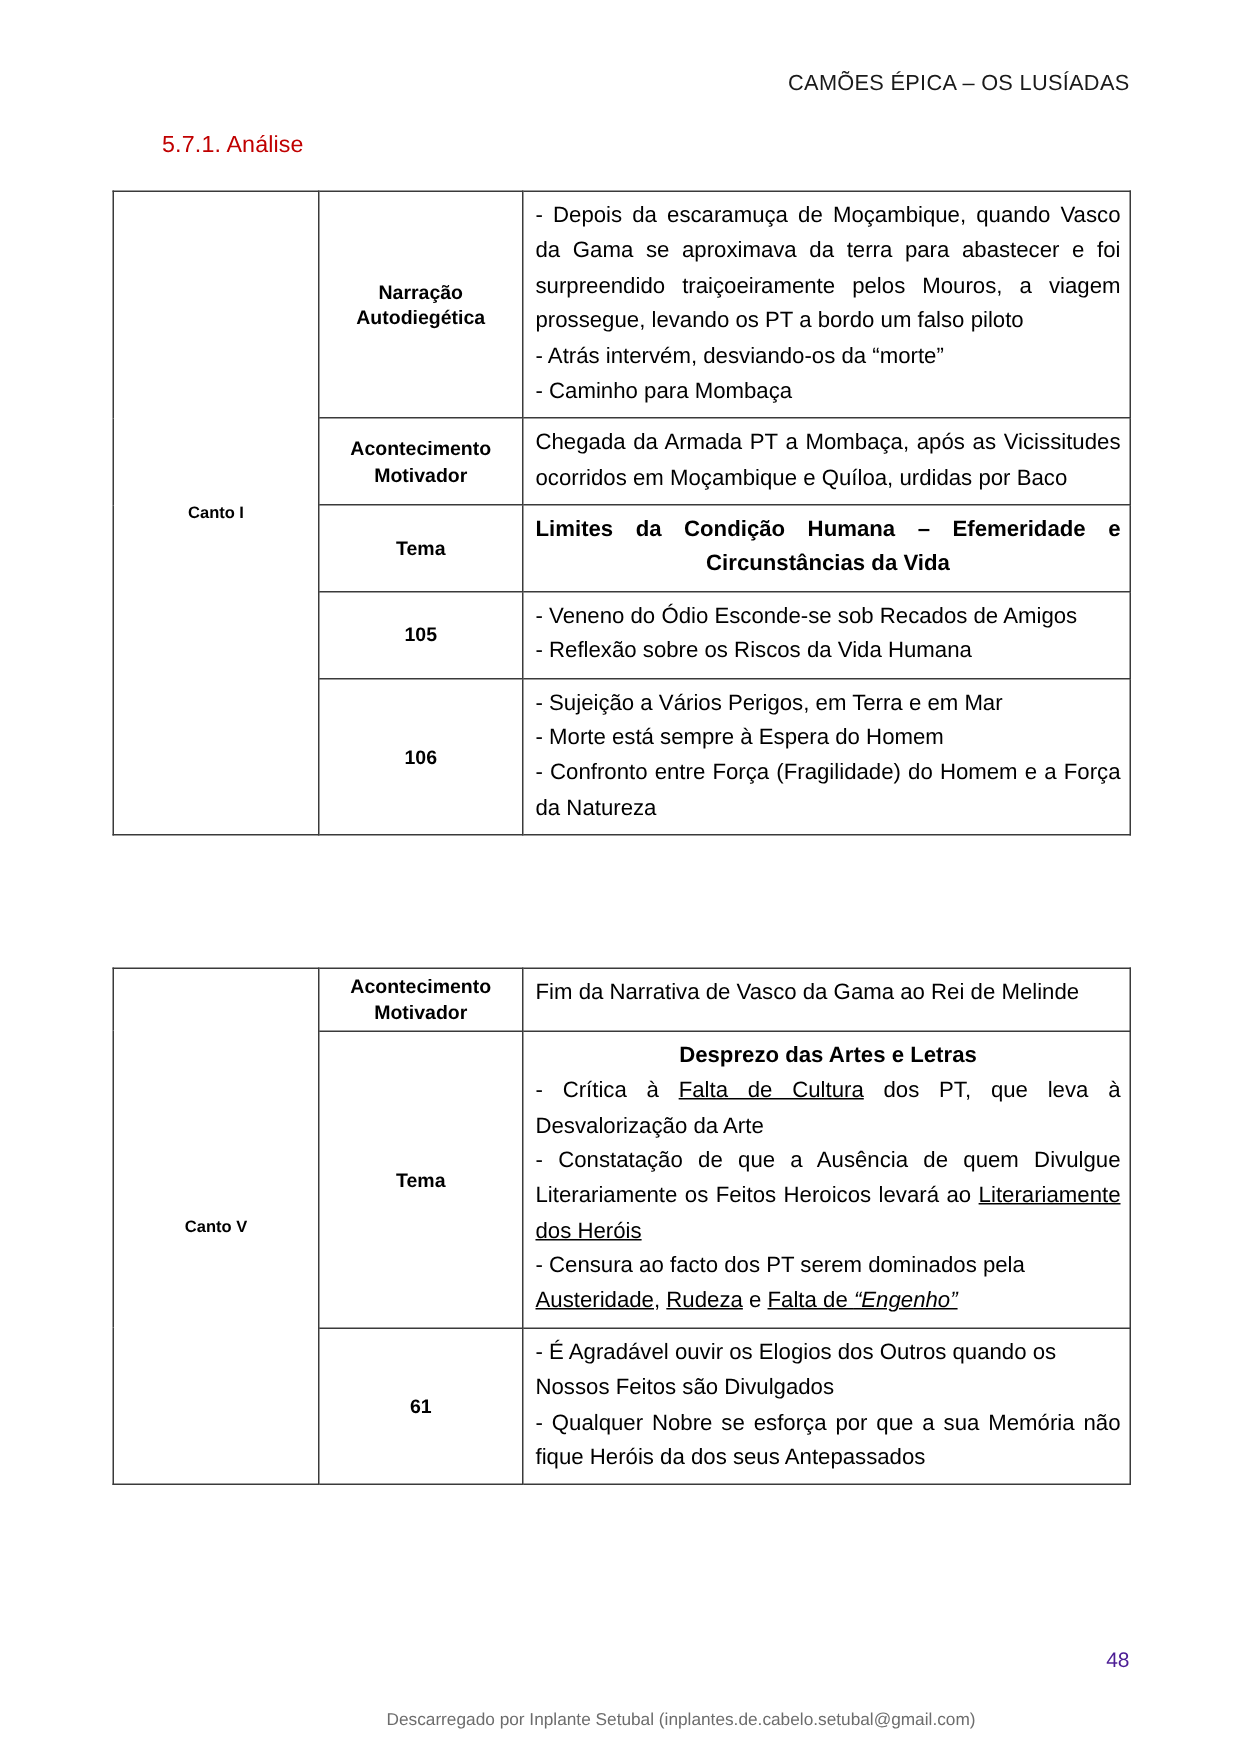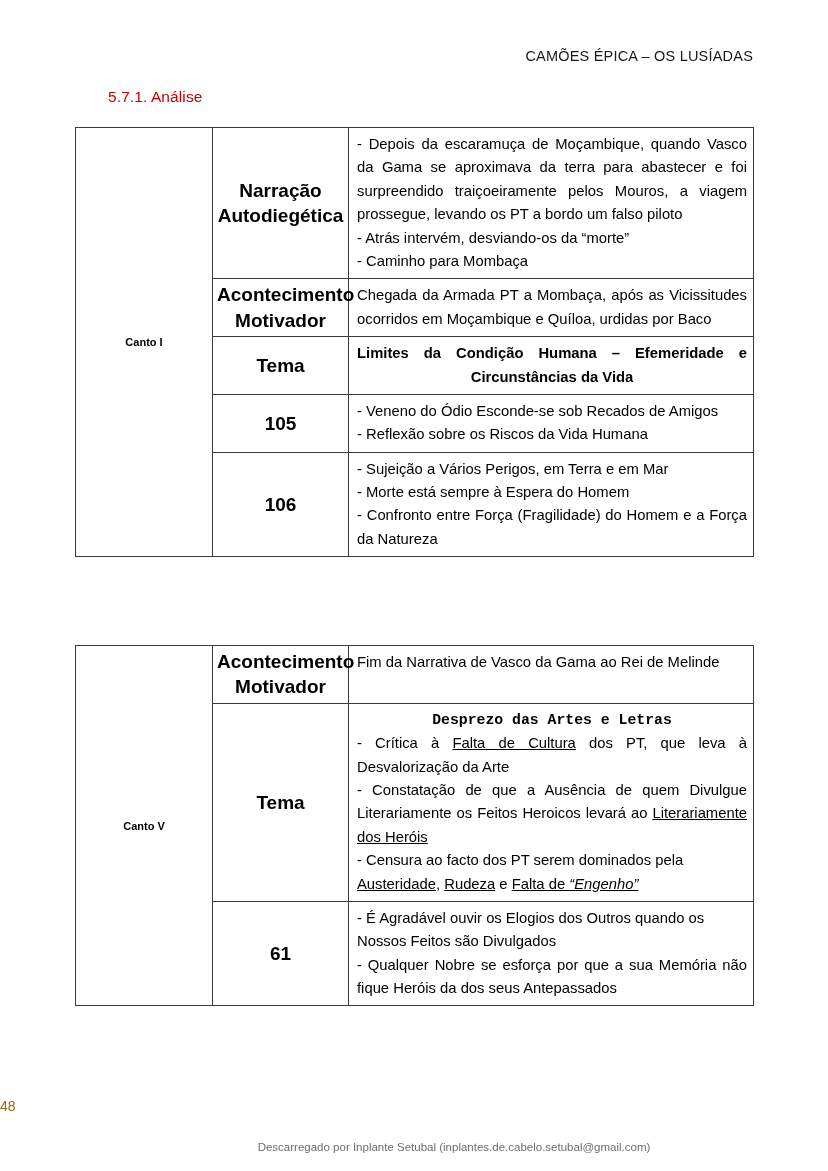--- a/index.html
+++ b/index.html
@@ -61,57 +61,57 @@
   col.c-body   { width: 405px; }
 
   td.canto-cell {
     text-align: center;
     font-weight: bold;
     font-size: 11px;
   }
   td.label-cell {
     text-align: center;
     font-weight: bold;
-    font-size: 19px;
+    font-size: 13px;
     line-height: 1.34;
     padding: 3px 4px;
   }
   td.body-cell {
     vertical-align: top;
     padding: 5px 6px 5px 8px;
     line-height: 1.58;
   }
 
   .p {
     margin: 0;
   }
   .p.just {
     text-align: justify;
     text-align-last: left;
   }
   .p.ctr {
     text-align: center;
     font-weight: bold;
-    font-family: Liberation Mono, monospace;
   }
   .p.ctr-just {
     text-align: justify;
     text-align-last: center;
     font-weight: bold;
   }
   .u { text-decoration: underline; }
   .ui { text-decoration: underline; font-style: italic; }
 
   .page-number {
     position: absolute;
     top: 1098px;
     left: 0;
     width: 753px;
+    text-align: right;
     font-size: 14px;
-    color: #a16207;
+    color: #4c1d95;
   }
   .footer-note {
     position: absolute;
     top: 1141px;
     left: 0;
     width: 828px;
     text-align: center;
     font-size: 11.5px;
     color: #6d6d6d;
     margin-left: 40px;

